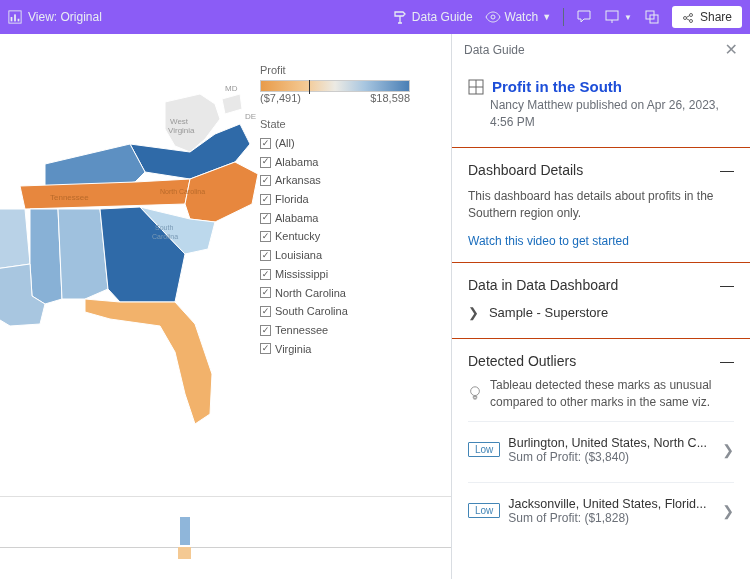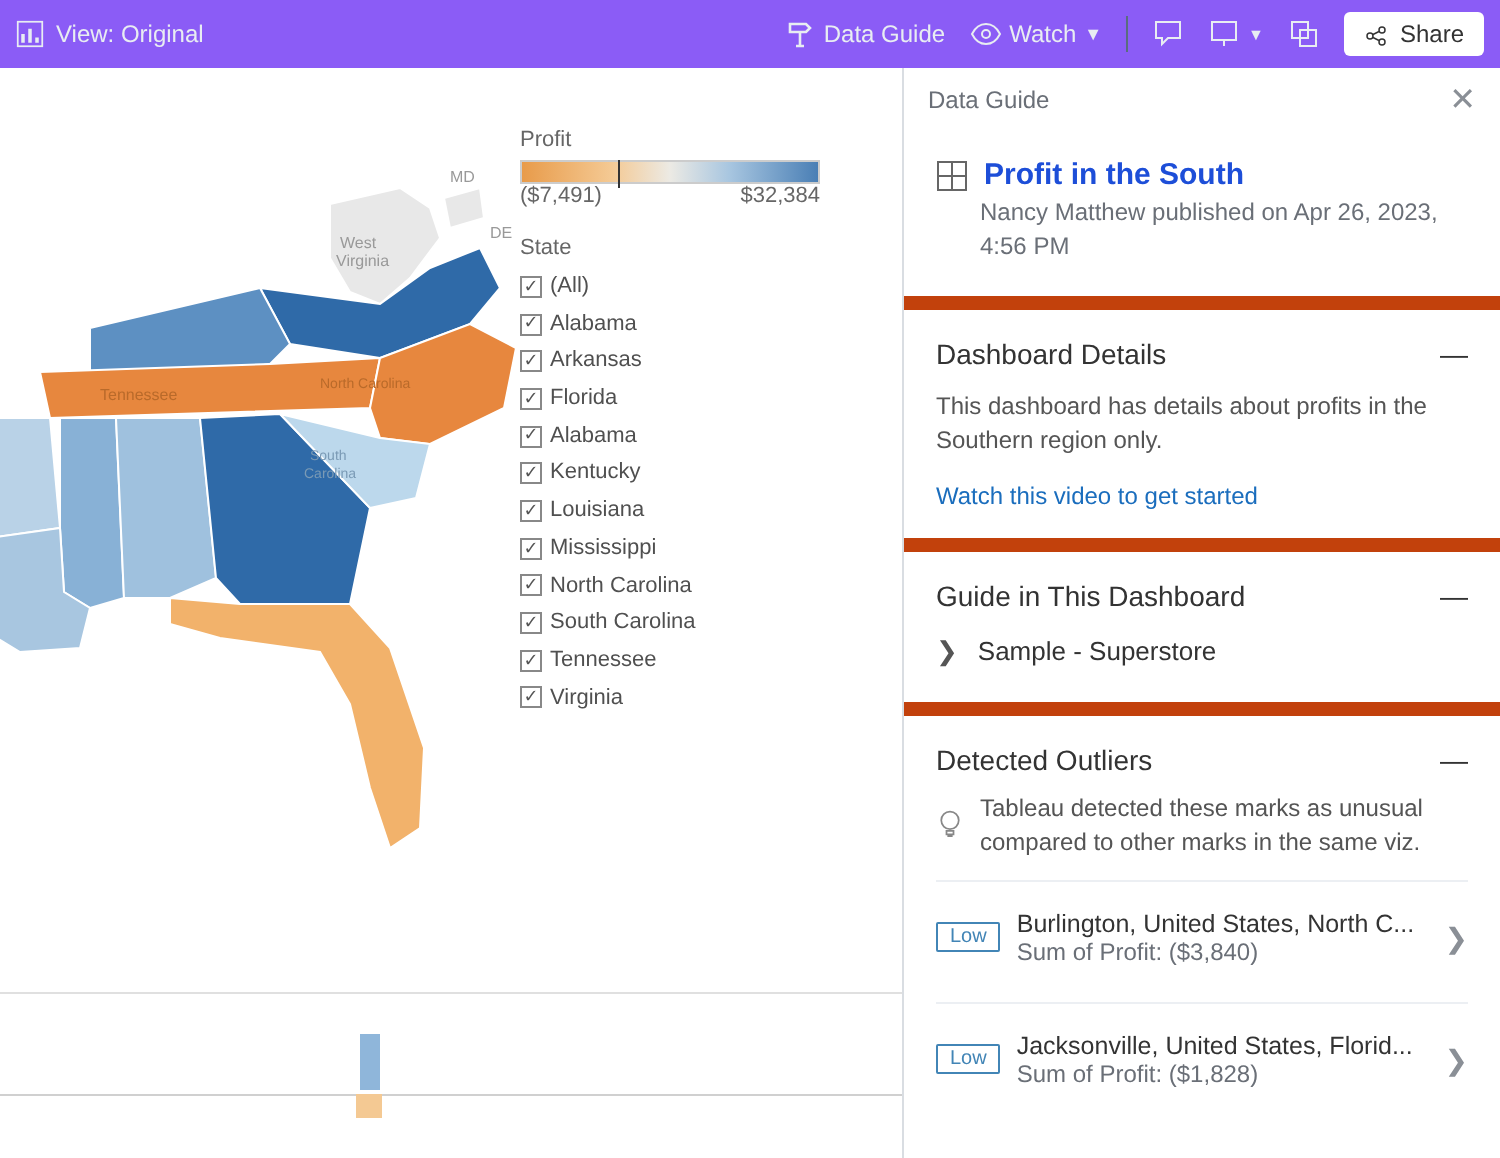--- a/index.html
+++ b/index.html
@@ -27,21 +27,21 @@
   .mini-bar { position: absolute; left: 180px; top: 20px; width: 10px; height: 28px; background: #8fb6da; }
   .mini-neg { position: absolute; left: 178px; top: 50px; width: 13px; height: 12px; background: #f4c993; }
   .axisline { position: absolute; left: 0; right: 0; top: 50px; border-top: 1px solid #d0d0d0; }
 
   .panel { width: 298px; background: #fff; display: flex; flex-direction: column; overflow-y: auto; }
   .panel-header { display: flex; align-items: center; justify-content: space-between; padding: 6px 12px; color: #6a6f77; font-size: 12px; border-bottom: 1px solid transparent; }
   .close-x { font-size: 16px; color: #8a8f96; cursor: pointer; }
   .dg-title-row { display: flex; align-items: center; gap: 8px; padding: 12px 16px 2px 16px; }
   .dg-title { font-size: 15px; font-weight: 600; color: #1d4ed8; }
   .pubinfo { padding: 0 16px 16px 38px; color: #6a6f77; font-size: 12px; line-height: 1.4; }
-  .section { border-top: 7px solid #c2410c; padding: 14px 16px; }
+  .section { border-top: 1px solid #c2410c; padding: 14px 16px; }
   .section-head { display: flex; justify-content: space-between; align-items: center; font-size: 14px; color: #333; cursor: pointer; }
   .section-body { margin-top: 10px; font-size: 12px; color: #555; line-height: 1.45; }
   .link { color: #1a6dbd; margin-top: 12px; cursor: pointer; font-size: 12px; }
   .ds-row { display: flex; align-items: center; gap: 10px; margin-top: 8px; font-size: 13px; color: #333; cursor: pointer; padding: 4px 0; }
   .chev { font-size: 13px; color: #555; }
   .outlier-intro { display: flex; gap: 8px; font-size: 12px; color: #555; line-height: 1.4; margin-top: 8px; }
   .bulb { width: 14px; flex-shrink: 0; }
   .outlier-item { display: flex; align-items: center; gap: 8px; border-top: 1px solid #eceff3; padding: 14px 0 8px 0; margin-top: 10px; cursor: pointer; }
   .lowtag { border: 1px solid #4285b6; color: #4285b6; font-size: 10px; padding: 1px 6px; border-radius: 1px; flex-shrink: 0; }
   .outlier-text { flex: 1; overflow: hidden; }
@@ -151,21 +151,21 @@
       </svg>
     </div>
 
     <div class="legend">
       <div class="legend-title">Profit</div>
       <div class="gradient">
         <div class="tick" style="left:48px;"></div>
       </div>
       <div class="legend-labels">
         <span>($7,491)</span>
-        <span>$32,384</span>
+        <span>$18,598</span>
       </div>
 
       <div class="state-title">State</div>
       <div class="state-list">
         <div class="state-row">
             <span class="cb">✓</span>
             <span>(All)</span>
           </div>
         <div class="state-row">
             <span class="cb">✓</span>
@@ -240,21 +240,21 @@
       <div class="section-head">
         <span>Dashboard Details</span>
         <span>—</span>
       </div>
       <div class="section-body">This dashboard has details about profits in the Southern region only.</div>
       <div class="link">Watch this video to get started</div>
     </div>
 
     <div class="section">
       <div class="section-head">
-        <span>Guide in This Dashboard</span>
+        <span>Data in Data Dashboard</span>
         <span>—</span>
       </div>
       <div class="ds-row">
         <span class="chev">❯</span>
         <span>Sample - Superstore</span>
       </div>
     </div>
 
     <div class="section">
       <div class="section-head">

